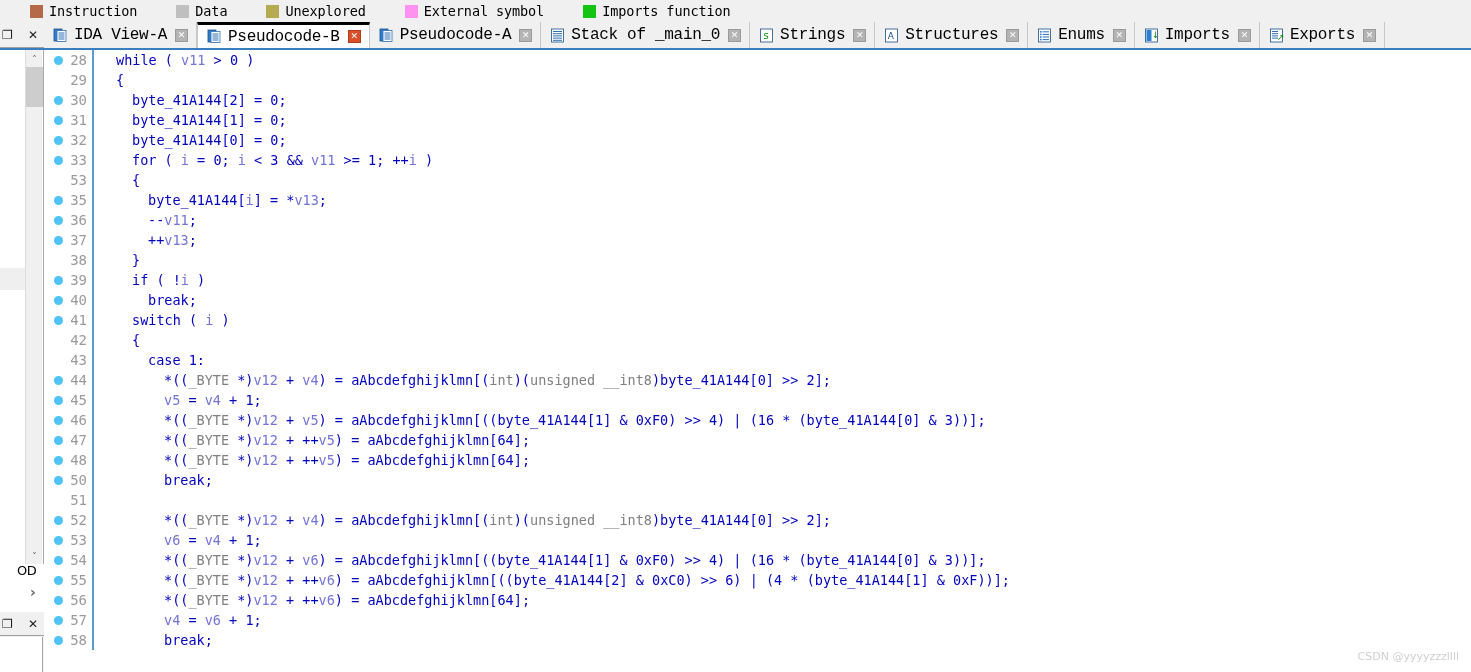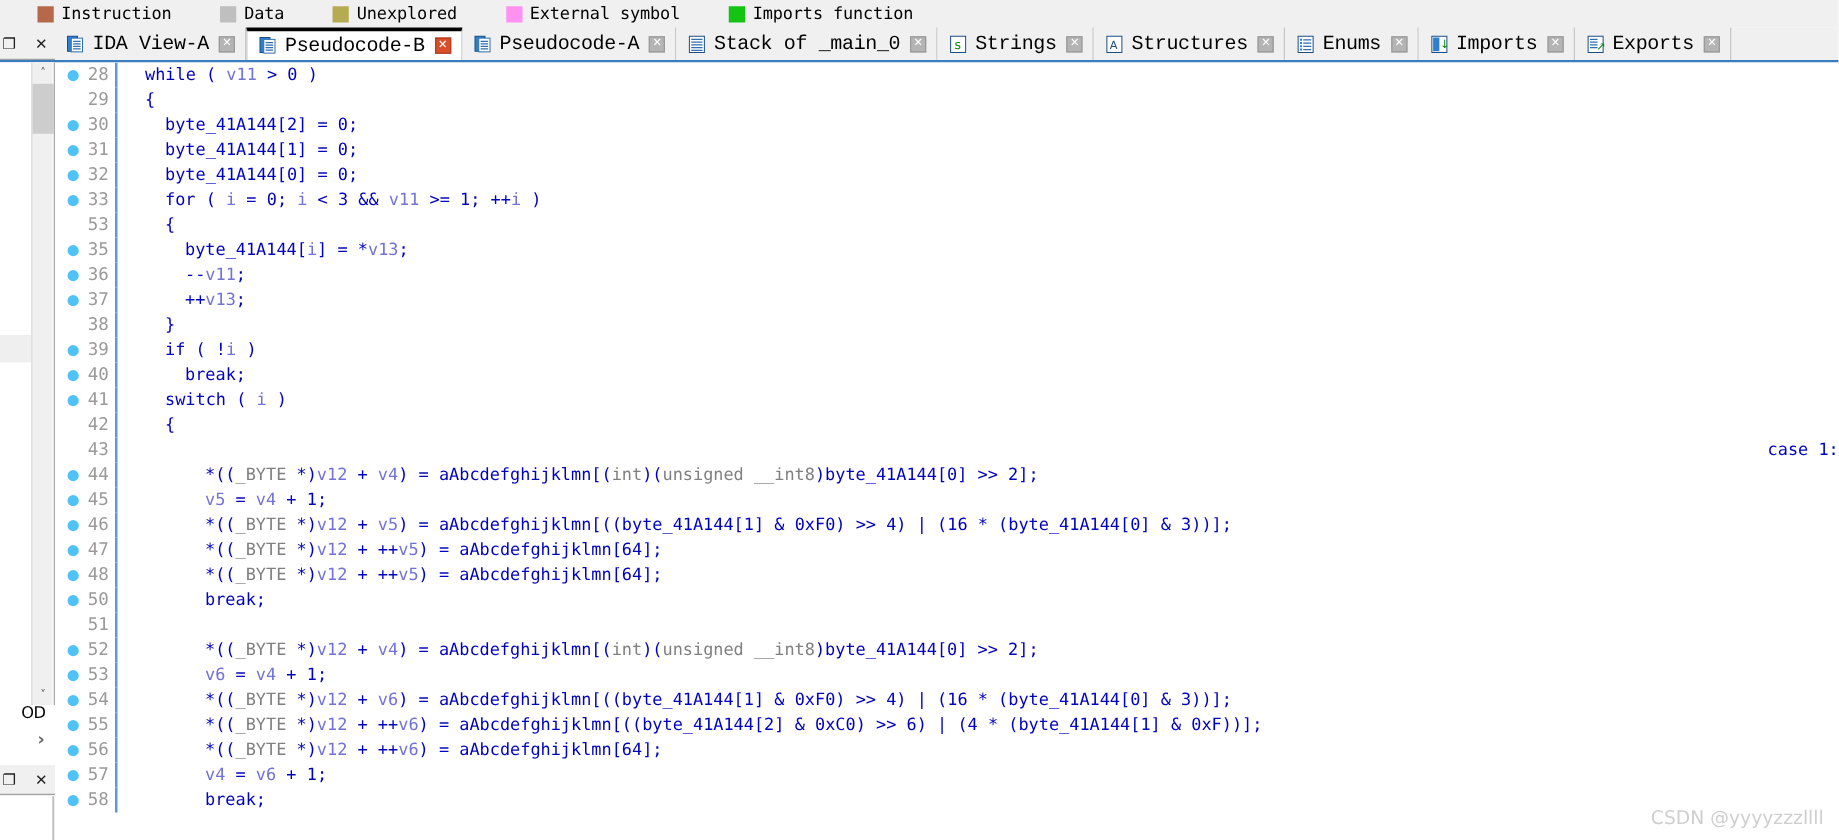--- a/index.html
+++ b/index.html
@@ -300,21 +300,21 @@
   .tk-var  { color: #7272d8; }
   .tk-num  { color: #0000c0; }
   .tk-type { color: #808080; }
   .tk-pun  { color: #0000c0; }
 
   
   .watermark {
     position: absolute;
     right: 12px; bottom: 9px;
     font-family: "DejaVu Sans", sans-serif;
-    font-size: 15px;
+    font-size: 11px;
     color: #cfcfcf;
     user-select: none;
   }
 </style>
 </head>
 <body>
 
 <div id="app">
 
   <div class="legend-bar" id="legend-bar">
@@ -481,21 +481,21 @@
       <div class="code-row"><span class="gutter-dot"></span><span class="lineno">33</span><span class="gutter-sep"></span><span class="code-text" style="padding-left: 38px;"><span class="tk-kw">for</span> <span class="tk-pun">(</span> <span class="tk-var">i</span> <span class="tk-pun">=</span> <span class="tk-num">0</span><span class="tk-pun">;</span> <span class="tk-var">i</span> <span class="tk-pun">&lt;</span> <span class="tk-num">3</span> <span class="tk-pun">&amp;</span><span class="tk-pun">&amp;</span> <span class="tk-var">v11</span> <span class="tk-pun">&gt;</span><span class="tk-pun">=</span> <span class="tk-num">1</span><span class="tk-pun">;</span> <span class="tk-pun">+</span><span class="tk-pun">+</span><span class="tk-var">i</span> <span class="tk-pun">)</span></span></div>
       <div class="code-row"><span class="lineno">53</span><span class="gutter-sep"></span><span class="code-text" style="padding-left: 38px;"><span class="tk-pun">{</span></span></div>
       <div class="code-row"><span class="gutter-dot"></span><span class="lineno">35</span><span class="gutter-sep"></span><span class="code-text" style="padding-left: 54px;"><span class="tk-pun">byte_41A144</span><span class="tk-pun">[</span><span class="tk-var">i</span><span class="tk-pun">]</span> <span class="tk-pun">=</span> <span class="tk-pun">*</span><span class="tk-var">v13</span><span class="tk-pun">;</span></span></div>
       <div class="code-row"><span class="gutter-dot"></span><span class="lineno">36</span><span class="gutter-sep"></span><span class="code-text" style="padding-left: 54px;"><span class="tk-pun">-</span><span class="tk-pun">-</span><span class="tk-var">v11</span><span class="tk-pun">;</span></span></div>
       <div class="code-row"><span class="gutter-dot"></span><span class="lineno">37</span><span class="gutter-sep"></span><span class="code-text" style="padding-left: 54px;"><span class="tk-pun">+</span><span class="tk-pun">+</span><span class="tk-var">v13</span><span class="tk-pun">;</span></span></div>
       <div class="code-row"><span class="lineno">38</span><span class="gutter-sep"></span><span class="code-text" style="padding-left: 38px;"><span class="tk-pun">}</span></span></div>
       <div class="code-row"><span class="gutter-dot"></span><span class="lineno">39</span><span class="gutter-sep"></span><span class="code-text" style="padding-left: 38px;"><span class="tk-kw">if</span> <span class="tk-pun">(</span> <span class="tk-pun">!</span><span class="tk-var">i</span> <span class="tk-pun">)</span></span></div>
       <div class="code-row"><span class="gutter-dot"></span><span class="lineno">40</span><span class="gutter-sep"></span><span class="code-text" style="padding-left: 54px;"><span class="tk-kw">break</span><span class="tk-pun">;</span></span></div>
       <div class="code-row"><span class="gutter-dot"></span><span class="lineno">41</span><span class="gutter-sep"></span><span class="code-text" style="padding-left: 38px;"><span class="tk-kw">switch</span> <span class="tk-pun">(</span> <span class="tk-var">i</span> <span class="tk-pun">)</span></span></div>
       <div class="code-row"><span class="lineno">42</span><span class="gutter-sep"></span><span class="code-text" style="padding-left: 38px;"><span class="tk-pun">{</span></span></div>
-      <div class="code-row"><span class="lineno">43</span><span class="gutter-sep"></span><span class="code-text" style="padding-left: 54px; text-align: right;"><span class="tk-kw">case</span> <span class="tk-num">1</span><span class="tk-pun">:</span></span></div>
+      <div class="code-row"><span class="lineno">43</span><span class="gutter-sep"></span><span class="code-text" style="padding-left: 54px;"><span class="tk-kw">case</span> <span class="tk-num">1</span><span class="tk-pun">:</span></span></div>
       <div class="code-row"><span class="gutter-dot"></span><span class="lineno">44</span><span class="gutter-sep"></span><span class="code-text" style="padding-left: 70px;"><span class="tk-pun">*</span><span class="tk-pun">(</span><span class="tk-pun">(</span><span class="tk-type">_BYTE</span> <span class="tk-pun">*</span><span class="tk-pun">)</span><span class="tk-var">v12</span> <span class="tk-pun">+</span> <span class="tk-var">v4</span><span class="tk-pun">)</span> <span class="tk-pun">=</span> <span class="tk-pun">aAbcdefghijklmn</span><span class="tk-pun">[</span><span class="tk-pun">(</span><span class="tk-type">int</span><span class="tk-pun">)</span><span class="tk-pun">(</span><span class="tk-type">unsigned</span> <span class="tk-type">__int8</span><span class="tk-pun">)</span><span class="tk-pun">byte_41A144</span><span class="tk-pun">[</span><span class="tk-num">0</span><span class="tk-pun">]</span> <span class="tk-pun">&gt;</span><span class="tk-pun">&gt;</span> <span class="tk-num">2</span><span class="tk-pun">]</span><span class="tk-pun">;</span></span></div>
       <div class="code-row"><span class="gutter-dot"></span><span class="lineno">45</span><span class="gutter-sep"></span><span class="code-text" style="padding-left: 70px;"><span class="tk-var">v5</span> <span class="tk-pun">=</span> <span class="tk-var">v4</span> <span class="tk-pun">+</span> <span class="tk-num">1</span><span class="tk-pun">;</span></span></div>
       <div class="code-row"><span class="gutter-dot"></span><span class="lineno">46</span><span class="gutter-sep"></span><span class="code-text" style="padding-left: 70px;"><span class="tk-pun">*</span><span class="tk-pun">(</span><span class="tk-pun">(</span><span class="tk-type">_BYTE</span> <span class="tk-pun">*</span><span class="tk-pun">)</span><span class="tk-var">v12</span> <span class="tk-pun">+</span> <span class="tk-var">v5</span><span class="tk-pun">)</span> <span class="tk-pun">=</span> <span class="tk-pun">aAbcdefghijklmn</span><span class="tk-pun">[</span><span class="tk-pun">(</span><span class="tk-pun">(</span><span class="tk-pun">byte_41A144</span><span class="tk-pun">[</span><span class="tk-num">1</span><span class="tk-pun">]</span> <span class="tk-pun">&amp;</span> <span class="tk-num">0xF0</span><span class="tk-pun">)</span> <span class="tk-pun">&gt;</span><span class="tk-pun">&gt;</span> <span class="tk-num">4</span><span class="tk-pun">)</span> <span class="tk-pun">|</span> <span class="tk-pun">(</span><span class="tk-num">16</span> <span class="tk-pun">*</span> <span class="tk-pun">(</span><span class="tk-pun">byte_41A144</span><span class="tk-pun">[</span><span class="tk-num">0</span><span class="tk-pun">]</span> <span class="tk-pun">&amp;</span> <span class="tk-num">3</span><span class="tk-pun">)</span><span class="tk-pun">)</span><span class="tk-pun">]</span><span class="tk-pun">;</span></span></div>
       <div class="code-row"><span class="gutter-dot"></span><span class="lineno">47</span><span class="gutter-sep"></span><span class="code-text" style="padding-left: 70px;"><span class="tk-pun">*</span><span class="tk-pun">(</span><span class="tk-pun">(</span><span class="tk-type">_BYTE</span> <span class="tk-pun">*</span><span class="tk-pun">)</span><span class="tk-var">v12</span> <span class="tk-pun">+</span> <span class="tk-pun">+</span><span class="tk-pun">+</span><span class="tk-var">v5</span><span class="tk-pun">)</span> <span class="tk-pun">=</span> <span class="tk-pun">aAbcdefghijklmn</span><span class="tk-pun">[</span><span class="tk-num">64</span><span class="tk-pun">]</span><span class="tk-pun">;</span></span></div>
       <div class="code-row"><span class="gutter-dot"></span><span class="lineno">48</span><span class="gutter-sep"></span><span class="code-text" style="padding-left: 70px;"><span class="tk-pun">*</span><span class="tk-pun">(</span><span class="tk-pun">(</span><span class="tk-type">_BYTE</span> <span class="tk-pun">*</span><span class="tk-pun">)</span><span class="tk-var">v12</span> <span class="tk-pun">+</span> <span class="tk-pun">+</span><span class="tk-pun">+</span><span class="tk-var">v5</span><span class="tk-pun">)</span> <span class="tk-pun">=</span> <span class="tk-pun">aAbcdefghijklmn</span><span class="tk-pun">[</span><span class="tk-num">64</span><span class="tk-pun">]</span><span class="tk-pun">;</span></span></div>
       <div class="code-row"><span class="gutter-dot"></span><span class="lineno">50</span><span class="gutter-sep"></span><span class="code-text" style="padding-left: 70px;"><span class="tk-kw">break</span><span class="tk-pun">;</span></span></div>
       <div class="code-row"><span class="lineno">51</span><span class="gutter-sep"></span></div>
       <div class="code-row"><span class="gutter-dot"></span><span class="lineno">52</span><span class="gutter-sep"></span><span class="code-text" style="padding-left: 70px;"><span class="tk-pun">*</span><span class="tk-pun">(</span><span class="tk-pun">(</span><span class="tk-type">_BYTE</span> <span class="tk-pun">*</span><span class="tk-pun">)</span><span class="tk-var">v12</span> <span class="tk-pun">+</span> <span class="tk-var">v4</span><span class="tk-pun">)</span> <span class="tk-pun">=</span> <span class="tk-pun">aAbcdefghijklmn</span><span class="tk-pun">[</span><span class="tk-pun">(</span><span class="tk-type">int</span><span class="tk-pun">)</span><span class="tk-pun">(</span><span class="tk-type">unsigned</span> <span class="tk-type">__int8</span><span class="tk-pun">)</span><span class="tk-pun">byte_41A144</span><span class="tk-pun">[</span><span class="tk-num">0</span><span class="tk-pun">]</span> <span class="tk-pun">&gt;</span><span class="tk-pun">&gt;</span> <span class="tk-num">2</span><span class="tk-pun">]</span><span class="tk-pun">;</span></span></div>
       <div class="code-row"><span class="gutter-dot"></span><span class="lineno">53</span><span class="gutter-sep"></span><span class="code-text" style="padding-left: 70px;"><span class="tk-var">v6</span> <span class="tk-pun">=</span> <span class="tk-var">v4</span> <span class="tk-pun">+</span> <span class="tk-num">1</span><span class="tk-pun">;</span></span></div>
       <div class="code-row"><span class="gutter-dot"></span><span class="lineno">54</span><span class="gutter-sep"></span><span class="code-text" style="padding-left: 70px;"><span class="tk-pun">*</span><span class="tk-pun">(</span><span class="tk-pun">(</span><span class="tk-type">_BYTE</span> <span class="tk-pun">*</span><span class="tk-pun">)</span><span class="tk-var">v12</span> <span class="tk-pun">+</span> <span class="tk-var">v6</span><span class="tk-pun">)</span> <span class="tk-pun">=</span> <span class="tk-pun">aAbcdefghijklmn</span><span class="tk-pun">[</span><span class="tk-pun">(</span><span class="tk-pun">(</span><span class="tk-pun">byte_41A144</span><span class="tk-pun">[</span><span class="tk-num">1</span><span class="tk-pun">]</span> <span class="tk-pun">&amp;</span> <span class="tk-num">0xF0</span><span class="tk-pun">)</span> <span class="tk-pun">&gt;</span><span class="tk-pun">&gt;</span> <span class="tk-num">4</span><span class="tk-pun">)</span> <span class="tk-pun">|</span> <span class="tk-pun">(</span><span class="tk-num">16</span> <span class="tk-pun">*</span> <span class="tk-pun">(</span><span class="tk-pun">byte_41A144</span><span class="tk-pun">[</span><span class="tk-num">0</span><span class="tk-pun">]</span> <span class="tk-pun">&amp;</span> <span class="tk-num">3</span><span class="tk-pun">)</span><span class="tk-pun">)</span><span class="tk-pun">]</span><span class="tk-pun">;</span></span></div>

